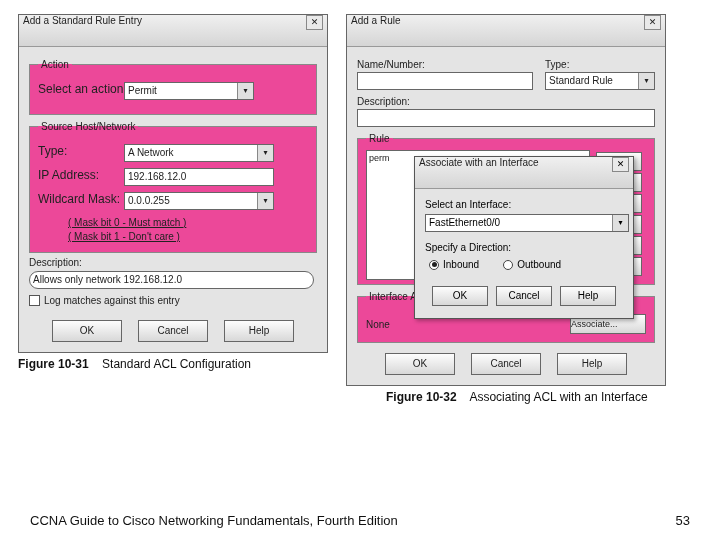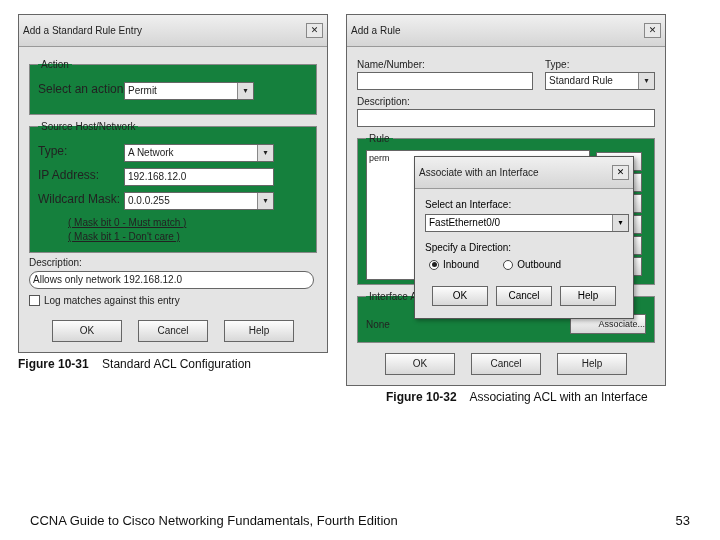--- a/index.html
+++ b/index.html
@@ -26,42 +26,41 @@
   .win {
     border: 1px solid #666;
     background: #e4e4e4;
     font-size: 10px;
     color: #222;
   }
   .win-left { width: 310px; }
   .win-right { width: 320px; }
   .titlebar {
     display: flex;
-    align-items: center;
     background: linear-gradient(#f0f0f0, #d5d5d5);
     border-bottom: 1px solid #999;
     height: 32px;
-    padding: 10px 4px;
+    padding: 0 4px;
   }
   .titlebar .title { flex: 1; font-size: 10px; color: #222; }
   .closebtn {
     width: 17px; height: 15px;
     border: 1px solid #888;
     background: #e9e9e9;
     font-size: 9px;
     text-align: center;
     line-height: 13px;
     cursor: pointer;
   }
   .body { padding: 6px 10px 8px 10px; }
   fieldset {
     border: 1px solid #888;
     margin: 6px 0 4px 0;
     padding: 6px 8px 8px 8px;
-    background: #15803d;
+    background: #ec4899;
   }
   legend { font-size: 10px; padding: 0 3px; color: #222; }
   .row {
     display: flex;
     align-items: flex-start;
     margin: 6px 0;
   }
   .lbl { width: 86px; font-size: 12px; color: #222; }
   .combo, .text {
     border: 1px solid #666;
@@ -130,21 +129,21 @@
     font-size: 9px;
     padding: 2px;
   }
   .rule-side { width: 50px; }
   .assoc-row { display: flex; align-items: center; margin-top: 6px; }
   .assoc-val { flex: 1; font-size: 10px; }
   .assoc-btn {
     width: 76px; height: 20px;
     border: 1px solid #666;
     background: linear-gradient(#fdfdfd,#d8d8d8);
-    text-align: right;
+    text-align: left;
     line-height: 18px;
     font-size: 9px;
     cursor: pointer;
   }
   .overlay {
     position: absolute;
     border: 1px solid #555;
     background: #e4e4e4;
     width: 220px;
     font-size: 10px;

